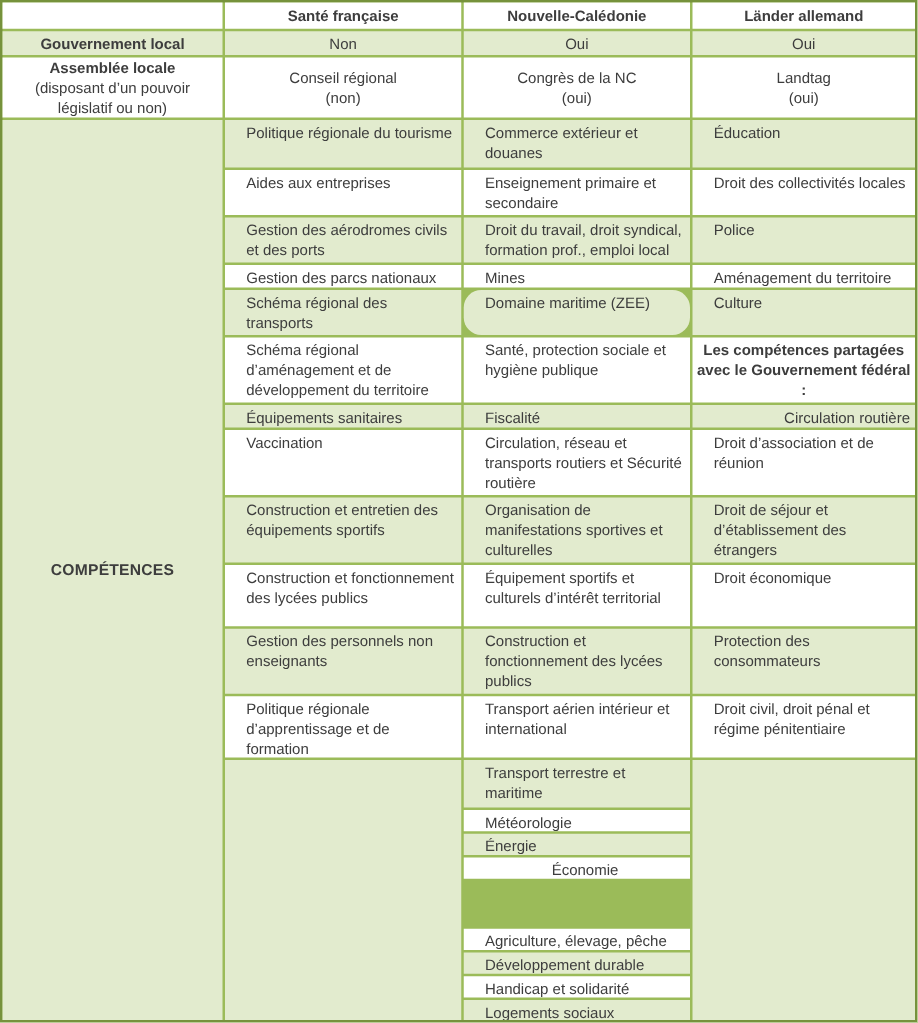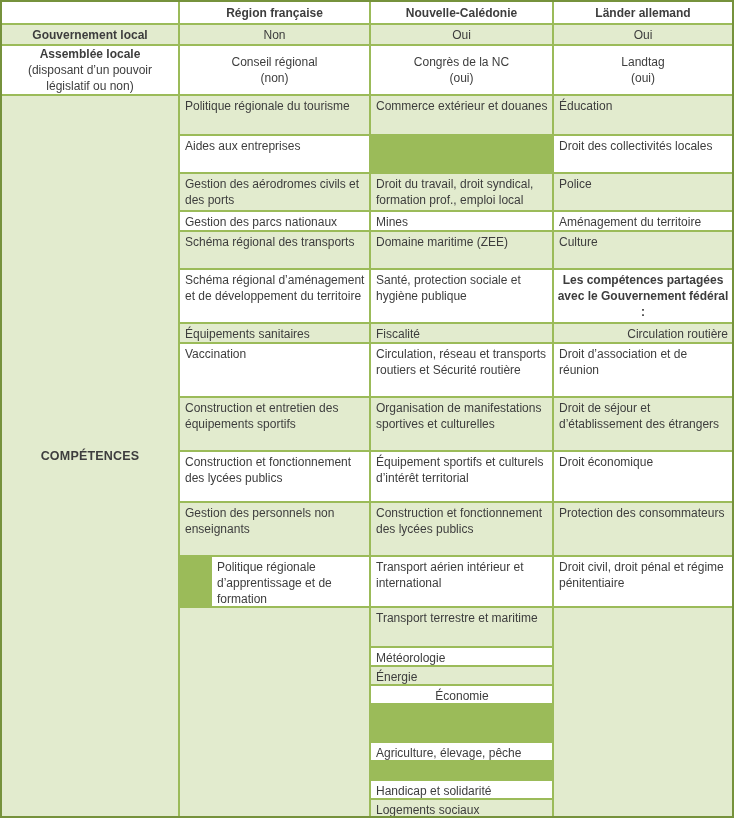--- a/index.html
+++ b/index.html
@@ -16,21 +16,21 @@
     grid-template-columns:176px 189px 181px 1fr;
     grid-template-rows:repeat(24,auto);
     gap:2px;
     background:var(--line,#9bbb59);
     border:2px solid var(--outer,#76923c);
   }
   .cell{
     background:#ffffff;
     font-size:12px;
     line-height:16px;
-    padding:2px 4px 1px 5px;
+    padding:2px 4px 1px 17px;
     overflow:hidden;
     box-sizing:border-box;
   }
   .green{background:var(--green,#e2ebce);}
   .ctr{
     display:flex;flex-direction:column;
     align-items:center;justify-content:center;
     text-align:center;padding:1px 2px;
   }
   .hdr{font-weight:bold;}
@@ -43,21 +43,21 @@
     font-size:12.5px;letter-spacing:.2px;
   }
 </style>
 </head>
 <body>
 
 <div class="page">
   <div class="grid" style="grid-template-rows: 21px 19px 48px 38px 36px 36px 18px 36px 52px 18px 52px 52px 49px 52px 49px 38px 17px 17px 17px 36px 17px 17px 17px 16px;">
 
     <div class="cell ctr r1 c0"></div>
-    <div class="cell ctr hdr r1 c1">Région française</div>
+    <div class="cell ctr hdr r1 c1">Santé française</div>
     <div class="cell ctr hdr r1 c2">Nouvelle-Calédonie</div>
     <div class="cell ctr hdr r1 c3">Länder allemand</div>
 
     <div class="cell ctr hdr green r2 c0">Gouvernement local</div>
     <div class="cell ctr green r2 c1">Non</div>
     <div class="cell ctr green r2 c2">Oui</div>
     <div class="cell ctr green r2 c3">Oui</div>
 
     <div class="cell ctr r3 c0">
       <div class="hdr">Assemblée locale</div>
@@ -70,54 +70,56 @@
 (oui)</div>
     <div class="cell ctr pre r3 c3">Landtag
 (oui)</div>
 
     <div class="cell ctr hdr green comp-label">COMPÉTENCES</div>
 
   <div class="cell green" style="grid-area: 4 / 2;">Politique régionale du tourisme</div>
       <div class="cell green" style="grid-area: 4 / 3;">Commerce extérieur et douanes</div>
       <div class="cell green" style="grid-area: 4 / 4;">Éducation</div>
       <div class="cell" style="grid-area: 5 / 2;">Aides aux entreprises</div>
+      <div class="cell" style="grid-area: 5 / 3;">Enseignement primaire et secondaire</div>
       <div class="cell" style="grid-area: 5 / 4;">Droit des collectivités locales</div>
       <div class="cell green" style="grid-area: 6 / 2;">Gestion des aérodromes civils et des ports</div>
       <div class="cell green" style="grid-area: 6 / 3;">Droit du travail, droit syndical, formation prof., emploi local</div>
       <div class="cell green" style="grid-area: 6 / 4;">Police</div>
       <div class="cell" style="grid-area: 7 / 2;">Gestion des parcs nationaux</div>
       <div class="cell" style="grid-area: 7 / 3;">Mines</div>
       <div class="cell" style="grid-area: 7 / 4;">Aménagement du territoire</div>
       <div class="cell green" style="grid-area: 8 / 2;">Schéma régional des transports</div>
-      <div class="cell green" style="grid-area: 8 / 3;">Domaine maritime (ZEE)</div>
+      <div class="cell green" style="grid-area: 8 / 3; border-radius: 14px;">Domaine maritime (ZEE)</div>
       <div class="cell green" style="grid-area: 8 / 4;">Culture</div>
       <div class="cell" style="grid-area: 9 / 2;">Schéma régional d’aménagement et de développement du territoire</div>
       <div class="cell" style="grid-area: 9 / 3;">Santé, protection sociale et hygiène publique</div>
       <div class="cell bold ctr" style="grid-area: 9 / 4;">Les compétences partagées avec le Gouvernement fédéral :</div>
       <div class="cell green" style="grid-area: 10 / 2;">Équipements sanitaires</div>
       <div class="cell green" style="grid-area: 10 / 3;">Fiscalité</div>
       <div class="cell green" style="grid-area: 10 / 4; text-align: right;">Circulation routière</div>
       <div class="cell" style="grid-area: 11 / 2;">Vaccination</div>
       <div class="cell" style="grid-area: 11 / 3;">Circulation, réseau et transports routiers et Sécurité routière</div>
       <div class="cell" style="grid-area: 11 / 4;">Droit d’association et de réunion</div>
       <div class="cell green" style="grid-area: 12 / 2;">Construction et entretien des équipements sportifs</div>
       <div class="cell green" style="grid-area: 12 / 3;">Organisation de manifestations sportives et culturelles</div>
       <div class="cell green" style="grid-area: 12 / 4;">Droit de séjour et d’établissement des étrangers</div>
       <div class="cell" style="grid-area: 13 / 2;">Construction et fonctionnement des lycées publics</div>
       <div class="cell" style="grid-area: 13 / 3;">Équipement sportifs et culturels d’intérêt territorial</div>
       <div class="cell" style="grid-area: 13 / 4;">Droit économique</div>
       <div class="cell green" style="grid-area: 14 / 2;">Gestion des personnels non enseignants</div>
       <div class="cell green" style="grid-area: 14 / 3;">Construction et fonctionnement des lycées publics</div>
       <div class="cell green" style="grid-area: 14 / 4;">Protection des consommateurs</div>
-      <div class="cell" style="grid-area: 15 / 2; margin-left: 32px;">Politique régionale d’apprentissage et de formation</div>
+      <div class="cell" style="grid-area: 15 / 2;">Politique régionale d’apprentissage et de formation</div>
       <div class="cell" style="grid-area: 15 / 3;">Transport aérien intérieur et international</div>
       <div class="cell" style="grid-area: 15 / 4;">Droit civil, droit pénal et régime pénitentiaire</div>
       <div class="cell green" style="grid-area: 16 / 2 / span 9;"></div>
       <div class="cell green" style="grid-area: 16 / 4 / span 9;"></div>
       <div class="cell green" style="grid-area: 16 / 3;">Transport terrestre et maritime</div>
       <div class="cell" style="grid-area: 17 / 3;">Météorologie</div>
       <div class="cell green" style="grid-area: 18 / 3;">Énergie</div>
       <div class="cell" style="grid-area: 19 / 3; text-align: center;">Économie</div>
       <div class="cell" style="grid-area: 21 / 3;">Agriculture, élevage, pêche</div>
+      <div class="cell green" style="grid-area: 22 / 3;">Développement durable</div>
       <div class="cell" style="grid-area: 23 / 3;">Handicap et solidarité</div>
       <div class="cell green" style="grid-area: 24 / 3;">Logements sociaux</div>
     </div>
 </div>
 
 </body></html>

